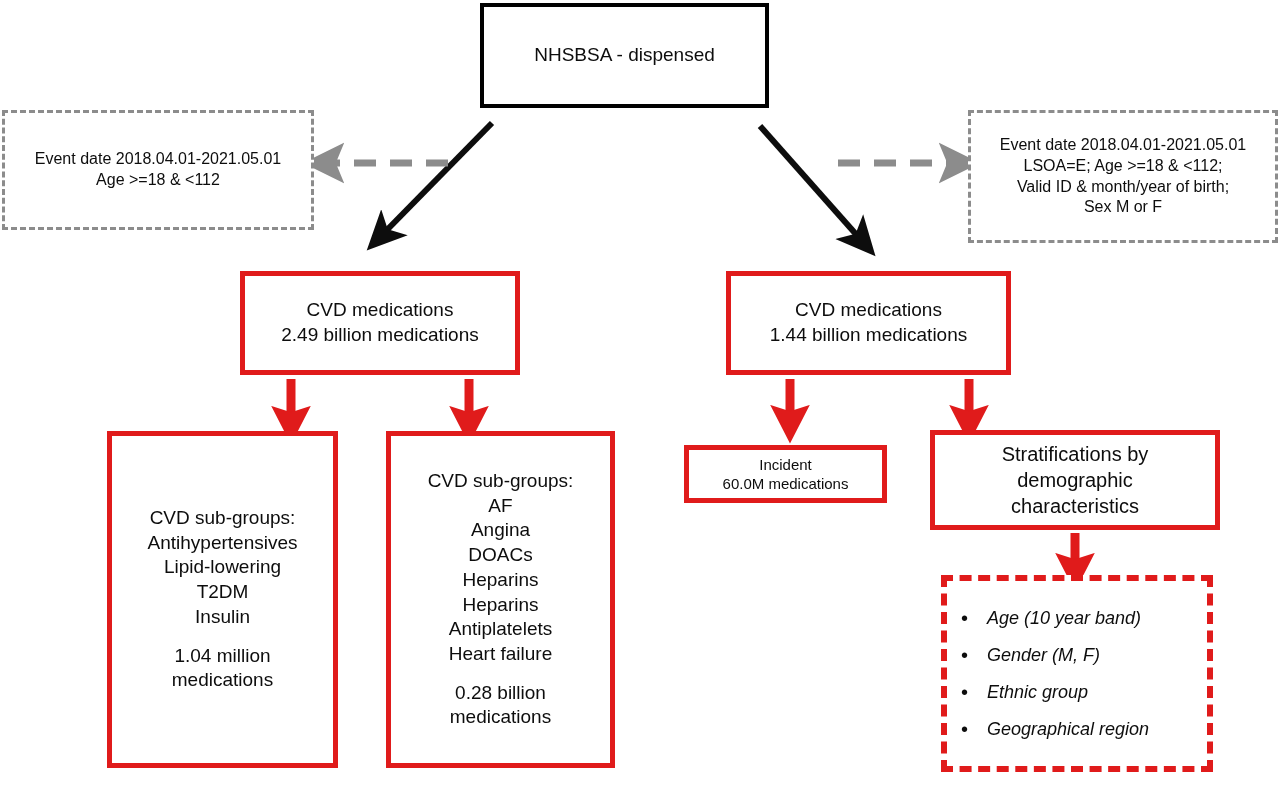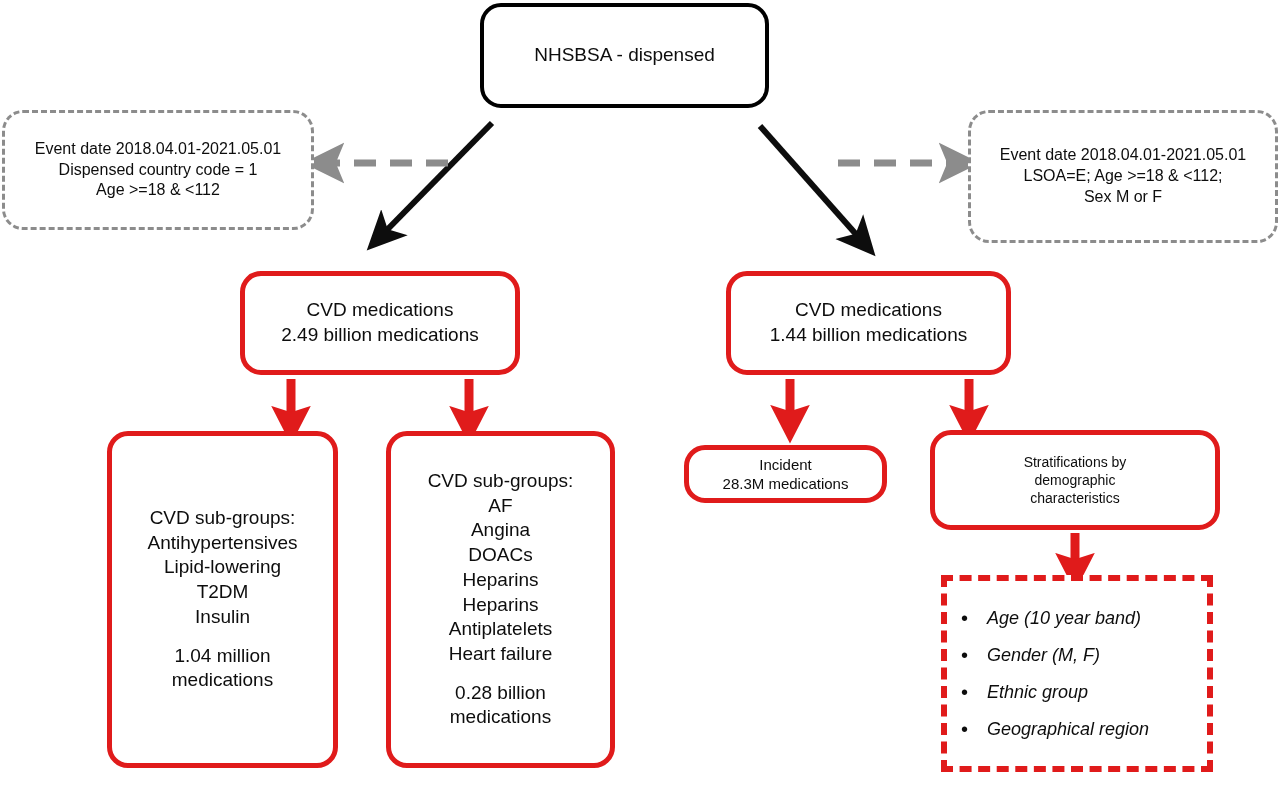--- a/index.html
+++ b/index.html
@@ -15,21 +15,20 @@
   .box{
     position:absolute;
     box-sizing:border-box;
     display:flex;
     flex-direction:column;
     align-items:center;
     justify-content:center;
     text-align:center;
     background:#ffffff;
     line-height:1.30;
-    border-radius:21px;
   }
   .box .ln{display:block;white-space:nowrap;}
 
   
   #box-root{
     left:480px;top:3px;width:289px;height:105px;
     border:4px solid #000000;
     font-size:19px;
   }
 
@@ -43,21 +42,21 @@
 
   
   .redbox{ border:5px solid #e01b1b; font-size:19px; }
   #box-cvd-left  { left:240px; top:271px; width:280px; height:104px; }
   #box-cvd-right { left:726px; top:271px; width:285px; height:104px; }
 
   #box-sub-left  { left:107px; top:431px; width:231px; height:337px; font-size:19px;}
   #box-sub-right { left:386px; top:431px; width:229px; height:337px; font-size:19px;}
 
   #box-incident  { left:684px; top:430px; width:203px; height:58px; font-size:15px;margin-top:15px;}
-  #box-strat     { left:930px; top:430px; width:290px; height:100px; font-size:14px;}
+  #box-strat     { left:930px; top:430px; width:290px; height:100px; font-size:20px;}
 
   
   #box-bullets{
     position:absolute;
     left:941px;top:575px;width:272px;height:197px;
     box-sizing:border-box;
     border:6px dashed #e01b1b;
     background:#ffffff;
     display:flex;flex-direction:column;justify-content:center;
     padding:6px 0 6px 0;
@@ -102,27 +101,27 @@
 
   <line x1="1075" y1="533" x2="1075" y2="570" stroke="#e01b1b" stroke-width="9" marker-end="url(#ahRed)"></line>
 </svg>
 
 <div class="box" id="box-root">
   <span class="ln">NHSBSA - dispensed</span>
 </div>
 
 <div class="box dashbox-grey" id="box-criteria-left">
   <span class="ln">Event date 2018.04.01-2021.05.01</span>
-  <span class="ln">Dispensed country code = 1</span>
   <span class="ln">Age &gt;=18 &amp; &lt;112</span>
 </div>
 
 <div class="box dashbox-grey" id="box-criteria-right">
   <span class="ln">Event date 2018.04.01-2021.05.01</span>
   <span class="ln">LSOA=E; Age &gt;=18 &amp; &lt;112;</span>
+  <span class="ln">Valid ID &amp; month/year of birth;</span>
   <span class="ln">Sex M or F</span>
 </div>
 
 <div class="box redbox" id="box-cvd-left">
   <span class="ln">CVD medications</span>
   <span class="ln">2.49 billion medications</span>
 </div>
 
 <div class="box redbox" id="box-cvd-right">
   <span class="ln">CVD medications</span>
@@ -149,21 +148,21 @@
   <span class="ln">Heparins</span>
   <span class="ln">Antiplatelets</span>
   <span class="ln">Heart failure</span>
   <span class="spacer"></span>
   <span class="ln">0.28 billion</span>
   <span class="ln">medications</span>
 </div>
 
 <div class="box redbox" id="box-incident">
   <span class="ln">Incident</span>
-  <span class="ln">28.3M medications</span>
+  <span class="ln">60.0M medications</span>
 </div>
 
 <div class="box redbox" id="box-strat">
   <span class="ln">Stratifications by</span>
   <span class="ln">demographic</span>
   <span class="ln">characteristics</span>
 </div>
 
 <div id="box-bullets">
   <div class="blt">

